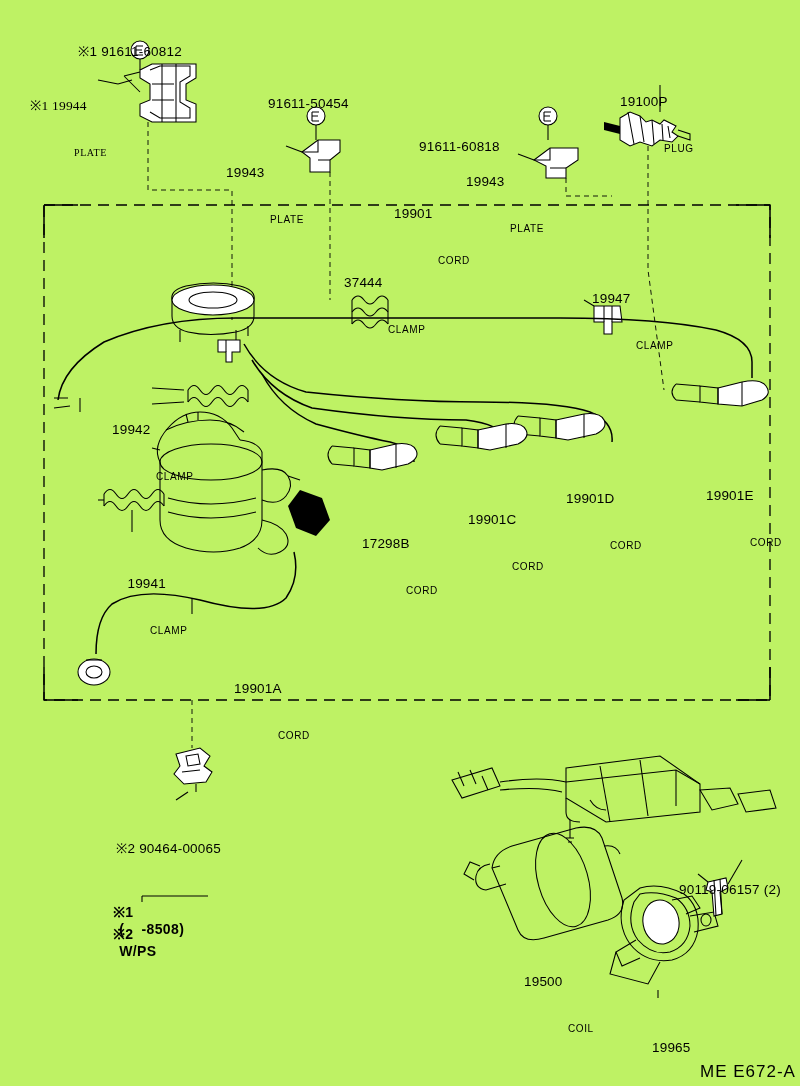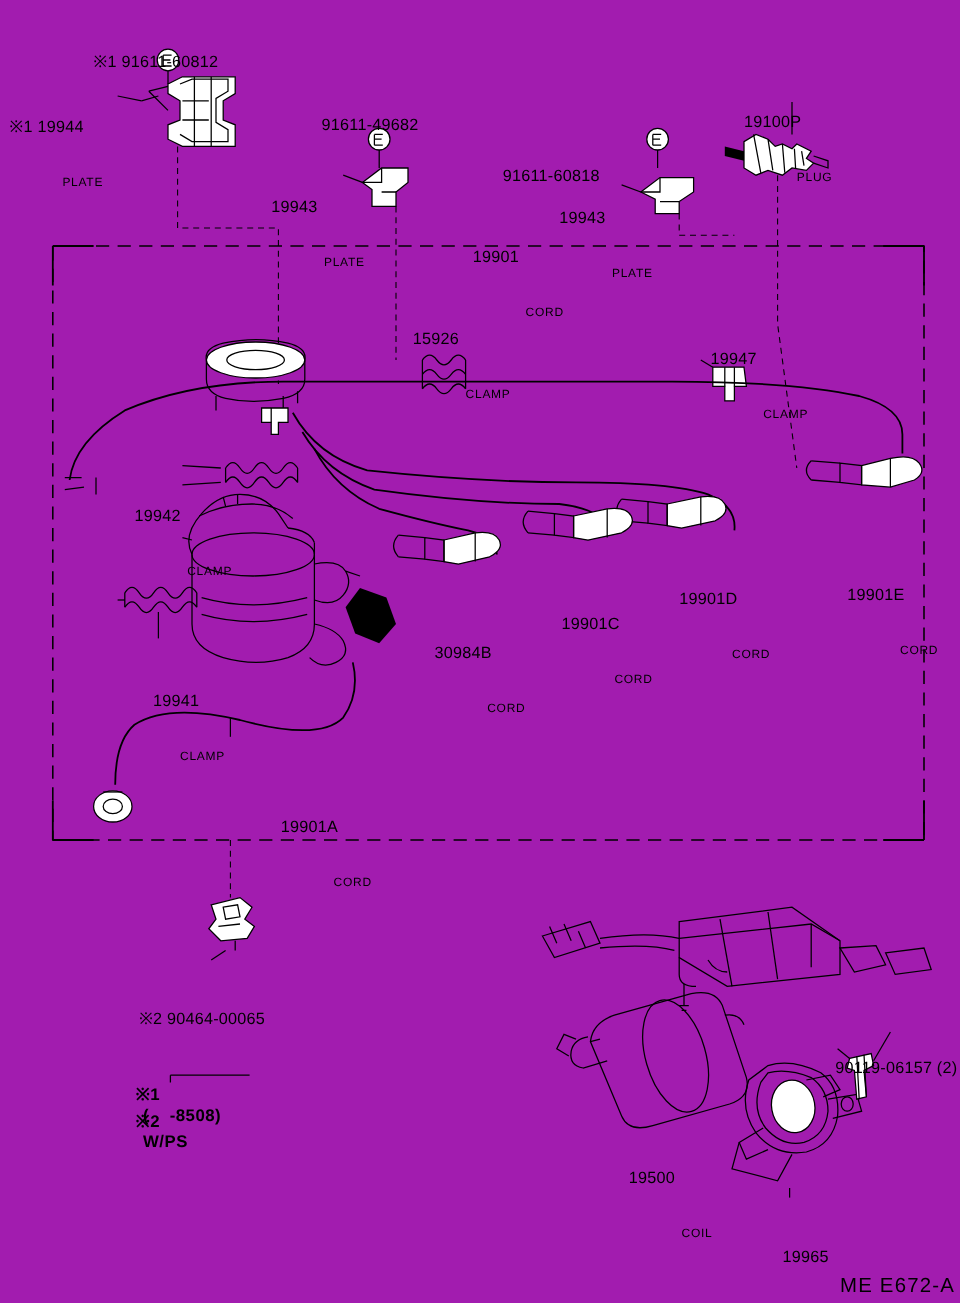--- a/index.html
+++ b/index.html
@@ -7,21 +7,21 @@
     padding: 0;
     background: #ffffff;
   }
   body {
     font-family: "Liberation Sans", sans-serif;
   }
   #sheet {
     position: relative;
     width: 800px;
     height: 1086px;
-    background: #a21caf;
+    background: #bef264;
     overflow: hidden;
   }
   .lbl {
     position: absolute;
     font-family: "Liberation Sans", sans-serif;
     color: #000000;
     white-space: pre;
     line-height: 1.08;
   }
   .lbl .pn {
@@ -270,27 +270,27 @@
     <g>
       <path class="ln" d="M142 896 L208 896 M142 896 L142 902"></path>
     </g>
 
   </svg>
 
   <div class="lbl" style="left:78px; top:10px;">
     <span class="pn">※1 91611-60812</span>
   </div>
 
-  <div class="lbl" style="left:8px; top:64px;">
+  <div class="lbl" style="left:30px; top:64px;font-family:Liberation Serif, serif;">
     <span class="pn">※1 19944</span>
     <span class="nm">PLATE</span>
   </div>
 
   <div class="lbl" style="left:268px; top:62px;">
-    <span class="pn">91611-49682</span>
+    <span class="pn">91611-50454</span>
   </div>
 
   <div class="lbl" style="left:226px; top:131px;">
     <span class="pn">19943</span>
     <span class="nm">PLATE</span>
   </div>
 
   <div class="lbl" style="left:419px; top:105px;text-align:right;">
     <span class="pn">91611-60818</span>
   </div>
@@ -304,41 +304,41 @@
     <span class="pn">19100P</span>
     <span class="nm">PLUG</span>
   </div>
 
   <div class="lbl" style="left:394px; top:172px;">
     <span class="pn">19901</span>
     <span class="nm">CORD</span>
   </div>
 
   <div class="lbl" style="left:344px; top:241px;">
-    <span class="pn">15926</span>
+    <span class="pn">37444</span>
     <span class="nm">CLAMP</span>
   </div>
 
   <div class="lbl" style="left:592px; top:257px;">
     <span class="pn">19947</span>
     <span class="nm">CLAMP</span>
   </div>
 
   <div class="lbl" style="left:112px; top:388px;">
     <span class="pn">19942</span>
     <span class="nm">CLAMP</span>
   </div>
 
   <div class="lbl" style="left:106px; top:542px;text-align:center;">
     <span class="pn">19941</span>
     <span class="nm">CLAMP</span>
   </div>
 
   <div class="lbl" style="left:362px; top:502px;">
-    <span class="pn">30984B</span>
+    <span class="pn">17298B</span>
     <span class="nm">CORD</span>
   </div>
 
   <div class="lbl" style="left:468px; top:478px;">
     <span class="pn">19901C</span>
     <span class="nm">CORD</span>
   </div>
 
   <div class="lbl" style="left:566px; top:457px;">
     <span class="pn">19901D</span>
@@ -352,21 +352,21 @@
 
   <div class="lbl" style="left:234px; top:647px;">
     <span class="pn">19901A</span>
     <span class="nm">CORD</span>
   </div>
 
   <div class="lbl" style="left:116px; top:807px;">
     <span class="pn">※2 90464-00065</span>
   </div>
 
-  <div class="lbl" style="left:696px; top:848px;">
+  <div class="lbl" style="left:679px; top:848px;">
     <span class="pn">90119-06157 (2)</span>
   </div>
 
   <div class="lbl" style="left:524px; top:940px;">
     <span class="pn">19500</span>
     <span class="nm">COIL</span>
   </div>
 
   <div class="lbl" style="left:652px; top:1006px;">
     <span class="pn">19965</span>

